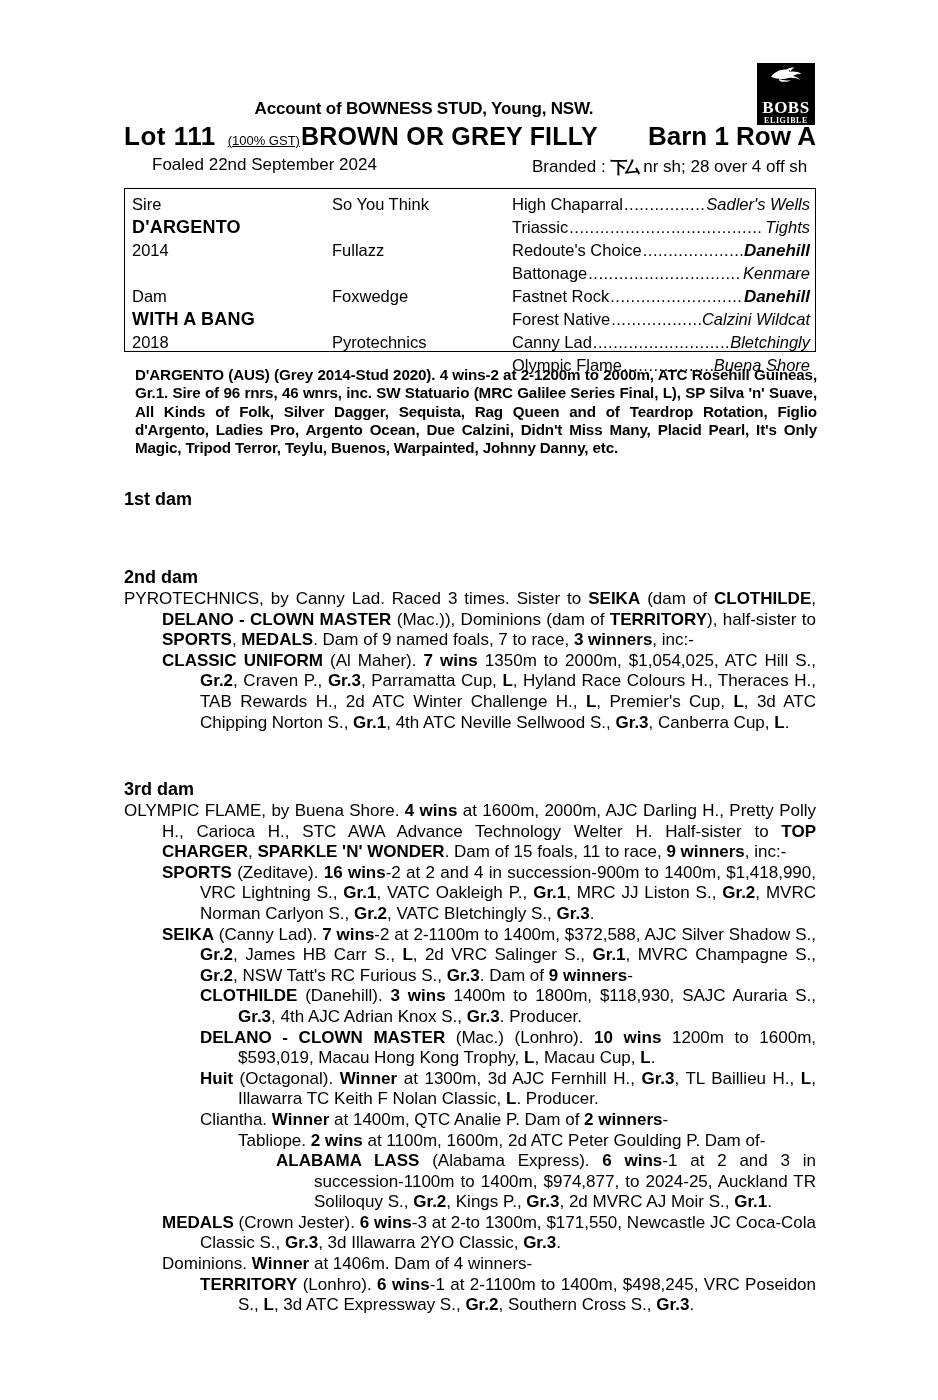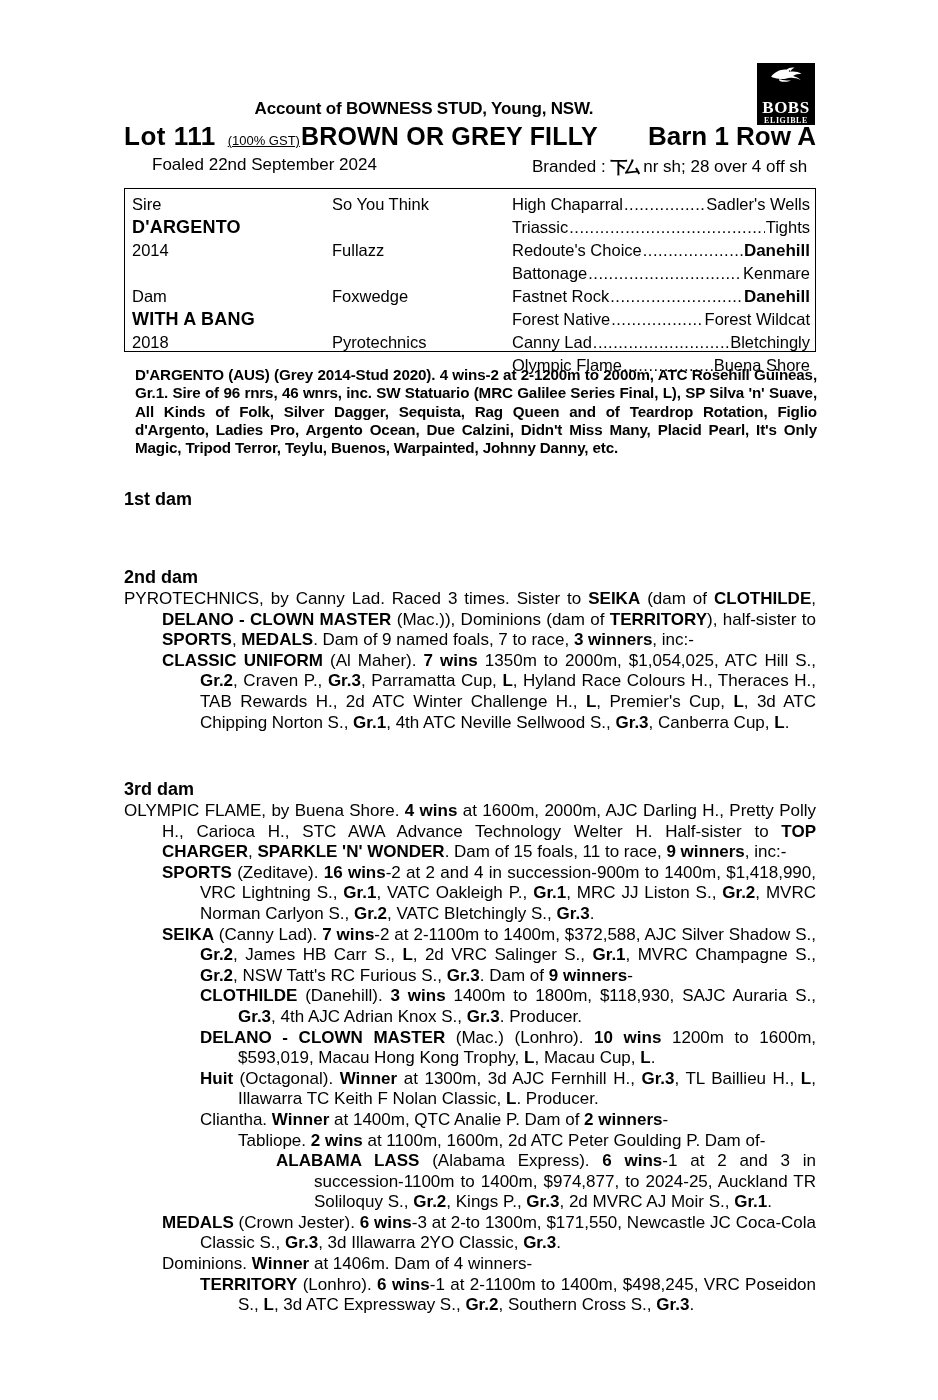--- a/index.html
+++ b/index.html
@@ -158,21 +158,21 @@
     font-size: 16.5px;
   }
   .gp-name { white-space: nowrap; }
   .gp-dots {
     flex: 1 1 auto;
     overflow: hidden;
     white-space: nowrap;
     letter-spacing: 0.5px;
     margin: 0 1px;
   }
-  .gp-sire { white-space: nowrap; }
+  .gp-sire { white-space: nowrap; font-style: italic; }
   .gp-sire.bold { font-weight: bold; font-size: 17px; }
 
   
   .sire-block {
     position: absolute;
     left: 135px;
     top: 366px;
     width: 682px;
     font-weight: bold;
     font-size: 15.2px;
@@ -287,21 +287,21 @@
           <span class="gp-sire">Kenmare</span>
         </div>
         <div class="gp">
           <span class="gp-name">Fastnet Rock</span>
           <span class="gp-dots">................................................................................</span>
           <span class="gp-sire bold">Danehill</span>
         </div>
         <div class="gp">
           <span class="gp-name">Forest Native</span>
           <span class="gp-dots">................................................................................</span>
-          <span class="gp-sire">Forest Wildcat</span>
+          <span class="gp-sire">Calzini Wildcat</span>
         </div>
         <div class="gp">
           <span class="gp-name">Canny Lad</span>
           <span class="gp-dots">................................................................................</span>
           <span class="gp-sire">Bletchingly</span>
         </div>
         <div class="gp">
           <span class="gp-name">Olympic Flame</span>
           <span class="gp-dots">................................................................................</span>
           <span class="gp-sire">Buena Shore</span>

